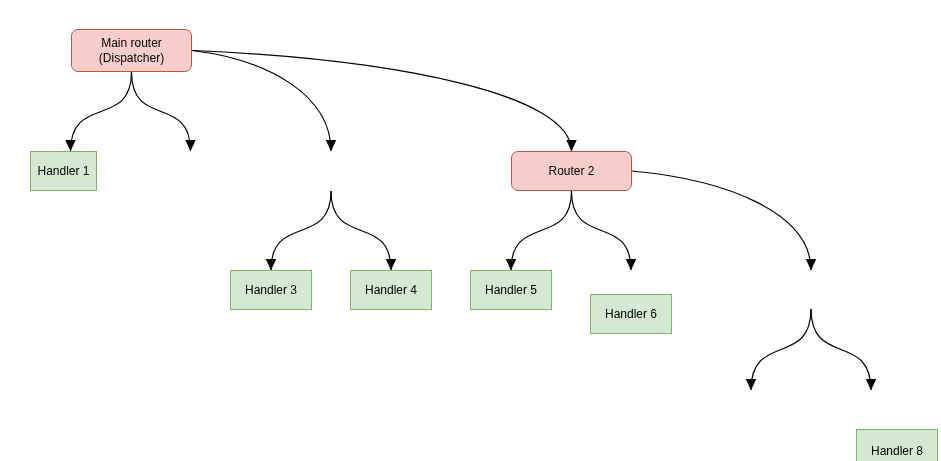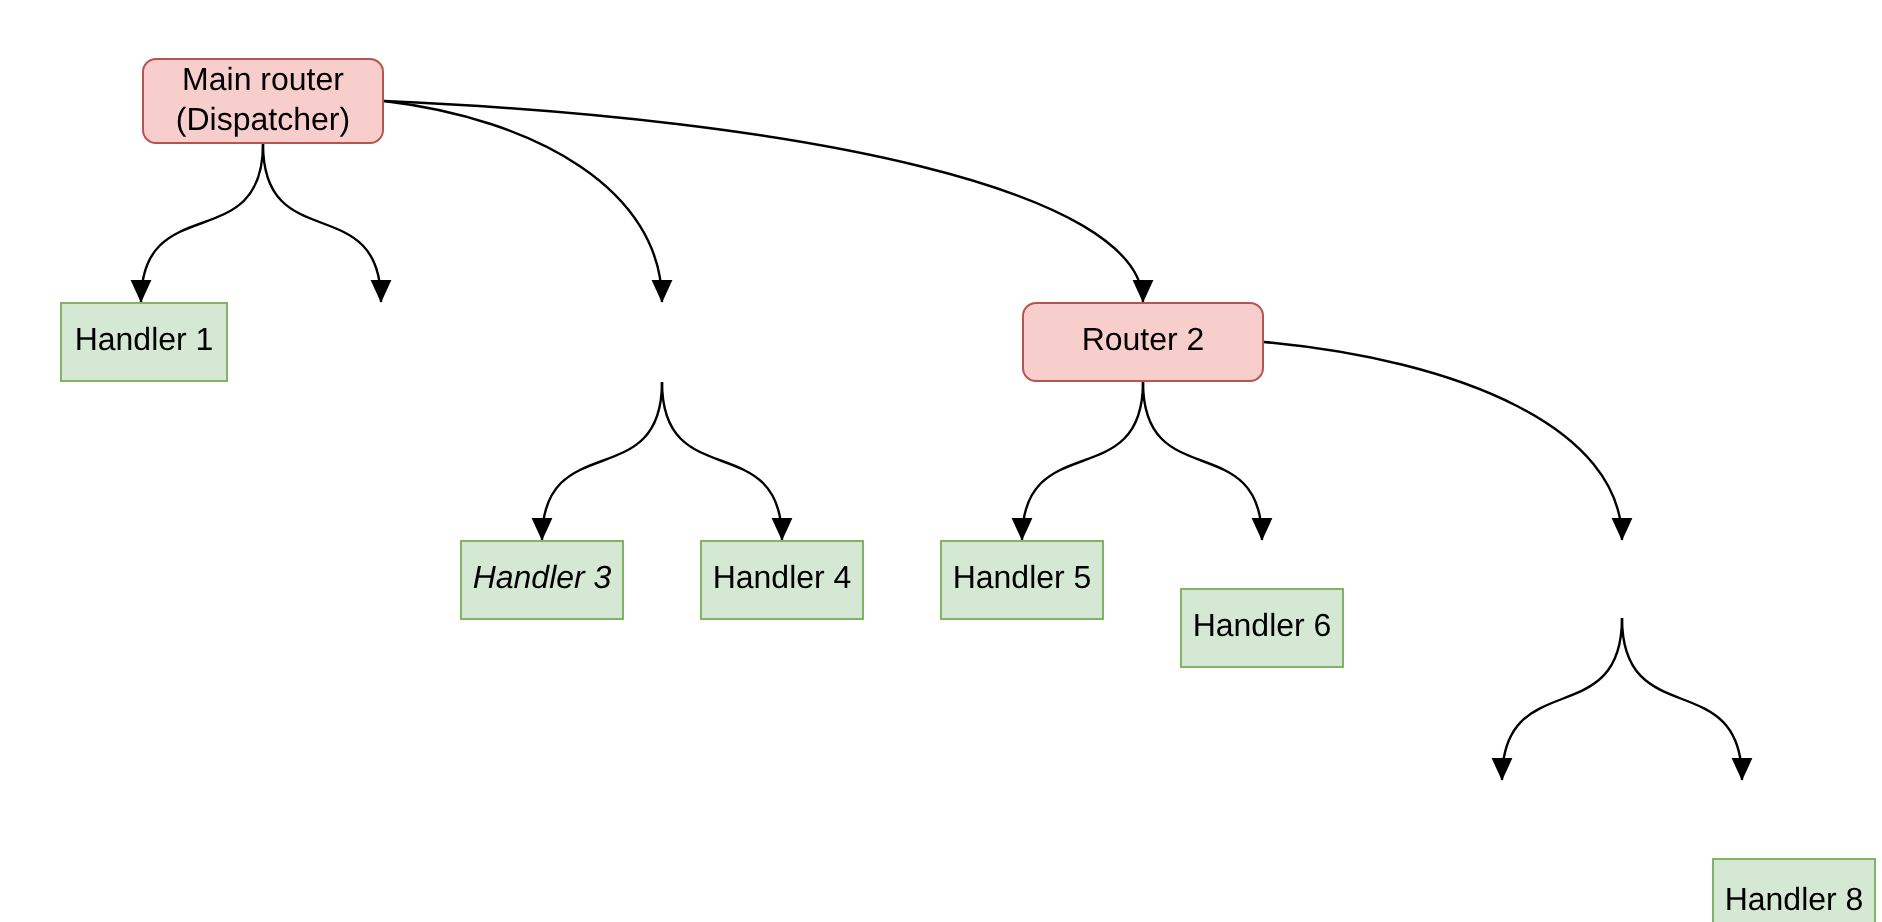--- a/index.html
+++ b/index.html
@@ -31,21 +31,21 @@
     width: 100%;
     height: 100%;
   }
   .node {
     position: absolute;
     box-sizing: border-box;
     display: flex;
     align-items: center;
     justify-content: center;
     text-align: center;
-    font-size: 16px;
+    font-size: 12px;
     line-height: 1.22;
     color: #000000;
     white-space: pre-line;
   }
   .node.router {
     background: var(--router-fill, #f8cecc);
     border: 1px solid var(--router-border, #b85450);
     border-radius: 7px;
   }
   .node.handler {
@@ -78,21 +78,21 @@
         <path class="edge" d="M 571.5 191 C 571.5 248, 511 213, 511 270" marker-end="url(#arrow)"></path>
         <path class="edge" d="M 571.5 191 C 571.5 248, 631 213, 631 270" marker-end="url(#arrow)"></path>
         <path class="edge" d="M 632 171 C 730 180, 811 214, 811 270" marker-end="url(#arrow)"></path>
         <path class="edge" d="M 811 309 C 811 367, 751 332, 751 390" marker-end="url(#arrow)"></path>
         <path class="edge" d="M 811 309 C 811 367, 871 332, 871 390" marker-end="url(#arrow)"></path>
       </g>
   </svg>
   <div id="nodes">
       <div class="node router" style="left: 71px; top: 29px; width: 121px; height: 43px;">Main router
 (Dispatcher)</div>
-      <div class="node handler" style="left: 30px; top: 151px; width: 84px; height: 40px;">Handler 1</div>
+      <div class="node handler" style="left: 30px; top: 151px; width: 67px; height: 40px;">Handler 1</div>
       <div class="node router" style="left: 511px; top: 151px; width: 121px; height: 40px;">Router 2</div>
-      <div class="node handler" style="left: 230px; top: 270px; width: 82px; height: 40px; font-style: italic;">Handler 3</div>
+      <div class="node handler" style="left: 230px; top: 270px; width: 82px; height: 40px;">Handler 3</div>
       <div class="node handler" style="left: 350px; top: 270px; width: 82px; height: 40px;">Handler 4</div>
       <div class="node handler" style="left: 470px; top: 270px; width: 82px; height: 40px;">Handler 5</div>
       <div class="node handler" style="left: 590px; top: 270px; width: 82px; height: 40px; margin-top: 24px;">Handler 6</div>
       <div class="node handler" style="left: 856px; top: 390px; width: 82px; height: 44px; margin-top: 39px;">Handler 8</div>
     </div>
 </div>
 
 </body></html>

